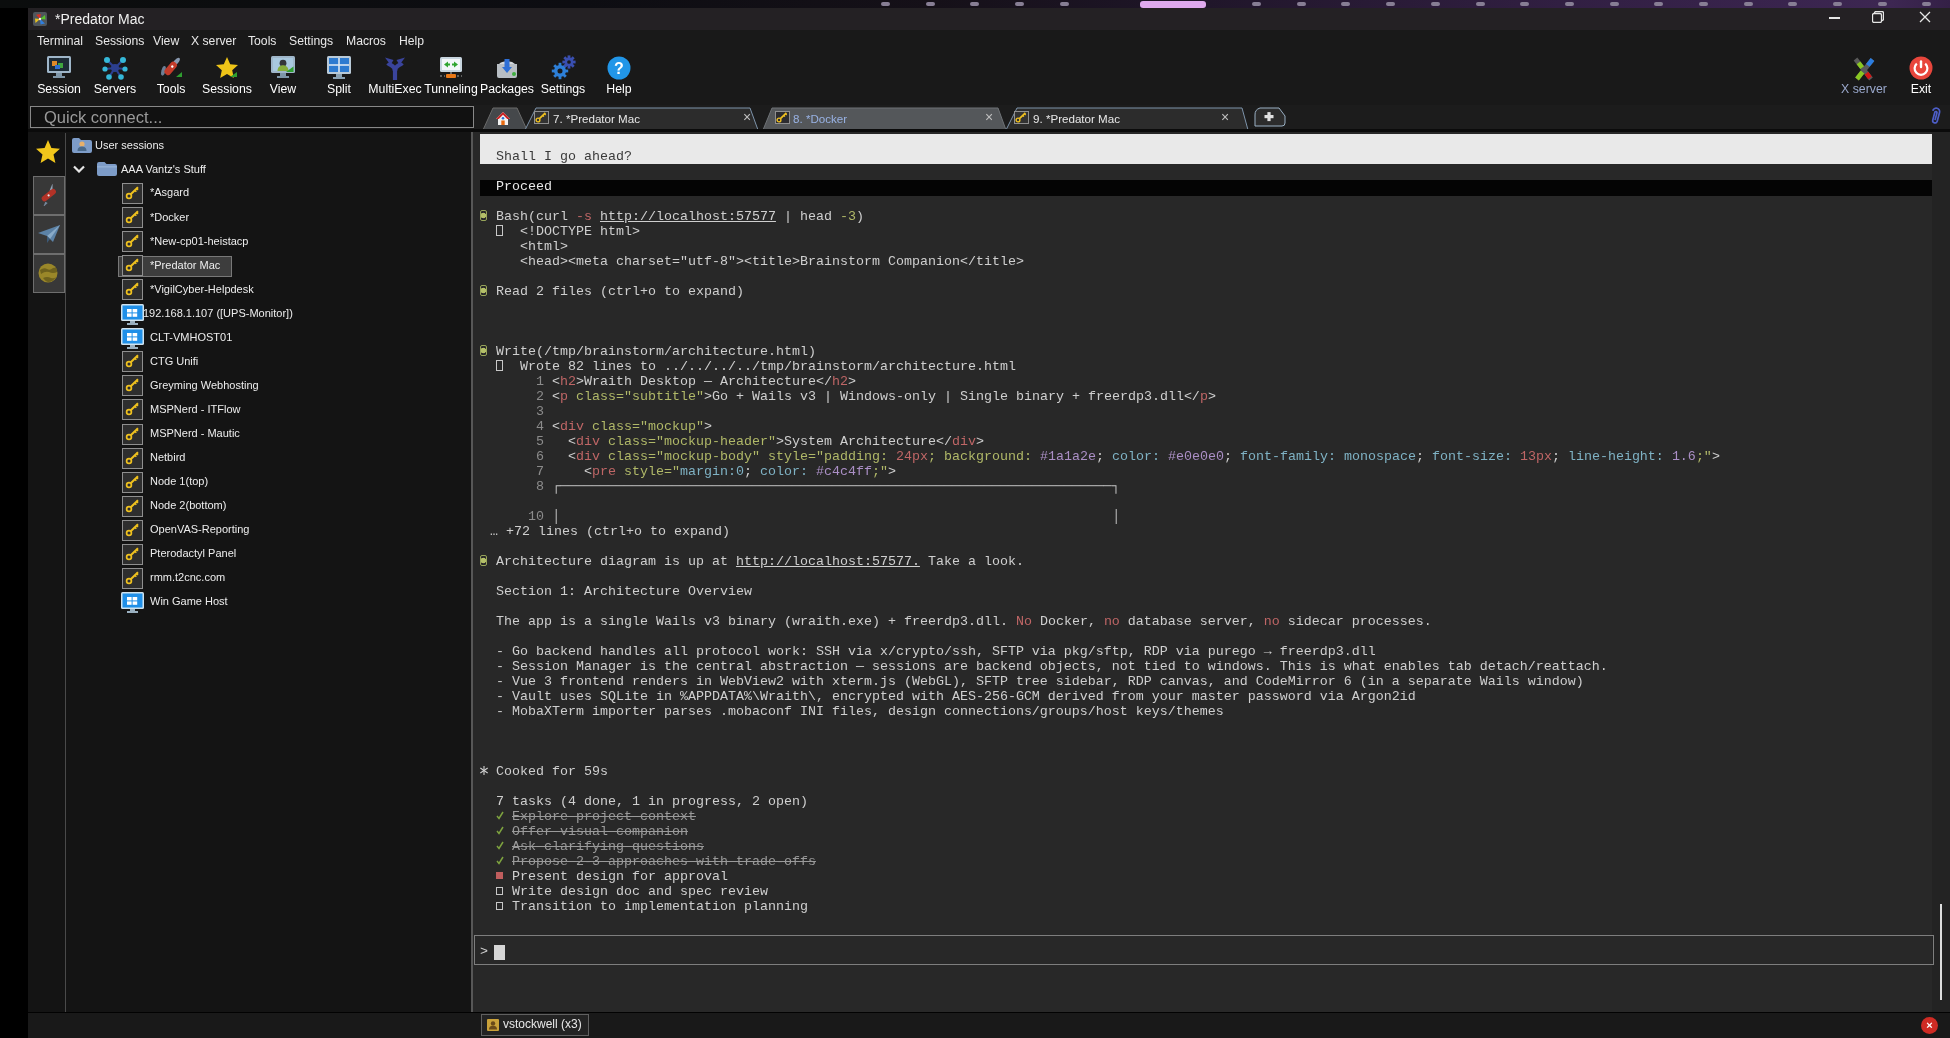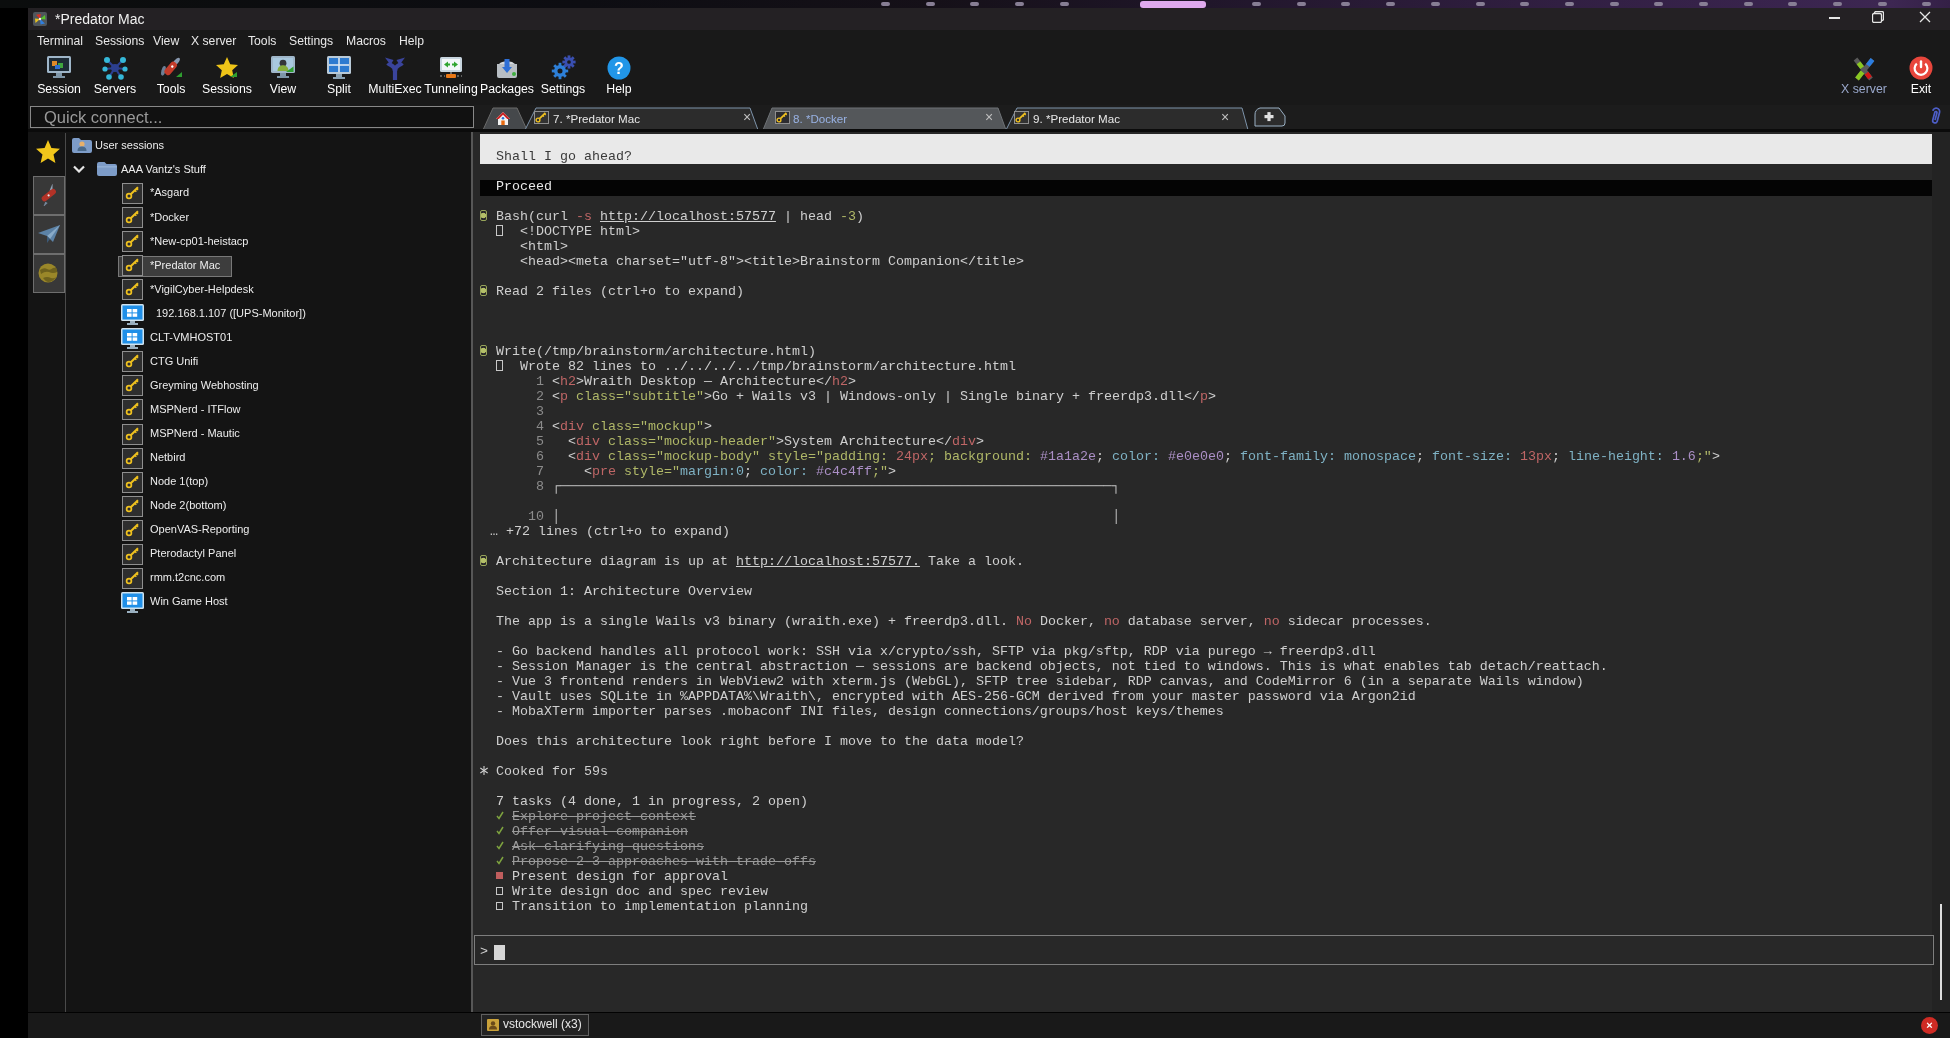--- a/index.html
+++ b/index.html
@@ -389,21 +389,21 @@
       <rect x="1.5" y="1.5" width="20" height="14" fill="#1f8fe8"></rect>
       <g fill="#fff">
         <rect x="6" y="5" width="4.6" height="3.4"></rect>
         <rect x="11.6" y="5" width="4.6" height="3.4"></rect>
         <rect x="6" y="9.4" width="4.6" height="3.4"></rect>
         <rect x="11.6" y="9.4" width="4.6" height="3.4"></rect>
       </g>
       <rect x="9" y="17" width="5" height="2" fill="#9ab0c0"></rect>
       <rect x="6" y="19" width="11" height="2" fill="#9ab0c0"></rect>
     </svg>
-    <div class="trow" style="left:156px;top:307px">192.168.1.107 ([UPS-Monitor])</div>
+    <div class="trow" style="left:143px;top:307px">192.168.1.107 ([UPS-Monitor])</div>
     <svg class="abs" style="left:121px;top:328px" width="23" height="21" viewBox="0 0 23 21">
       <rect x="0" y="0" width="23" height="17" rx="1.5" fill="#cfe2ef"></rect>
       <rect x="1.5" y="1.5" width="20" height="14" fill="#1f8fe8"></rect>
       <g fill="#fff">
         <rect x="6" y="5" width="4.6" height="3.4"></rect>
         <rect x="11.6" y="5" width="4.6" height="3.4"></rect>
         <rect x="6" y="9.4" width="4.6" height="3.4"></rect>
         <rect x="11.6" y="9.4" width="4.6" height="3.4"></rect>
       </g>
       <rect x="9" y="17" width="5" height="2" fill="#9ab0c0"></rect>
@@ -527,21 +527,20 @@
     <div class="tl" style="top:509px"><span class="lno">      10</span> <span style="color:#c4c4c4">│</span>                                                                     <span style="color:#c4c4c4">│</span></div>
     <div class="tl" style="top:524px;left:490px">… +72 lines (ctrl+o to expand)</div>
     <div class="tl" style="top:554px"><span class="blt"></span> Architecture diagram is up at <u>http://localhost:57577.</u> Take a look.</div>
     <div class="tl" style="top:584px">  Section 1: Architecture Overview</div>
     <div class="tl" style="top:614px">  The app is a single Wails v3 binary (wraith.exe) + freerdp3.dll. <span class="r">No</span> Docker, <span class="r">no</span> database server, <span class="r">no</span> sidecar processes.</div>
     <div class="tl" style="top:644px">  - Go backend handles all protocol work: SSH via x/crypto/ssh, SFTP via pkg/sftp, RDP via purego → freerdp3.dll</div>
     <div class="tl" style="top:659px">  - Session Manager is the central abstraction — sessions are backend objects, not tied to windows. This is what enables tab detach/reattach.</div>
     <div class="tl" style="top:674px">  - Vue 3 frontend renders in WebView2 with xterm.js (WebGL), SFTP tree sidebar, RDP canvas, and CodeMirror 6 (in a separate Wails window)</div>
     <div class="tl" style="top:689px">  - Vault uses SQLite in %APPDATA%\Wraith\, encrypted with AES-256-GCM derived from your master password via Argon2id</div>
     <div class="tl" style="top:704px">  - MobaXTerm importer parses .mobaconf INI files, design connections/groups/host keys/themes</div>
-    <div class="tl" style="top:734px">  Does this architecture look right before I move to the data model?</div>
     <div class="tl" style="top:764px"><svg width="8" height="11" viewBox="0 0 8 11" style="vertical-align:-1px">
         <g stroke="#cfcfcf" stroke-width="1.1">
           <line x1="4" y1="1" x2="4" y2="10"></line>
           <line x1="0.3" y1="3" x2="7.7" y2="8"></line>
           <line x1="7.7" y1="3" x2="0.3" y2="8"></line>
         </g>
       </svg> Cooked for 59s</div>
     <div class="tl" style="top:794px">  7 tasks (4 done, 1 in progress, 2 open)</div>
     <div class="tl" style="top:809px">  <svg width="8" height="11" viewBox="0 0 8 11" style="vertical-align:-1px">
         <path d="M1 6 L3 8.5 L7 2" fill="none" stroke="#7da23f" stroke-width="1.5"></path>

